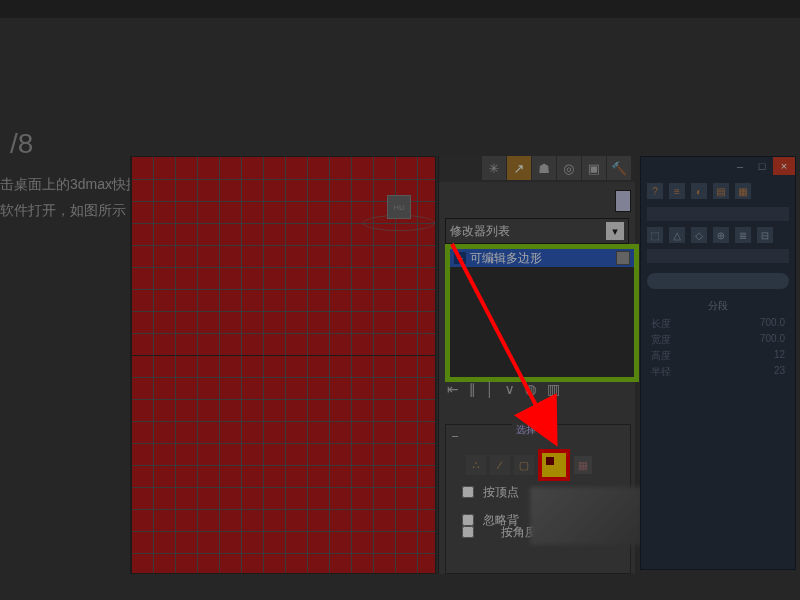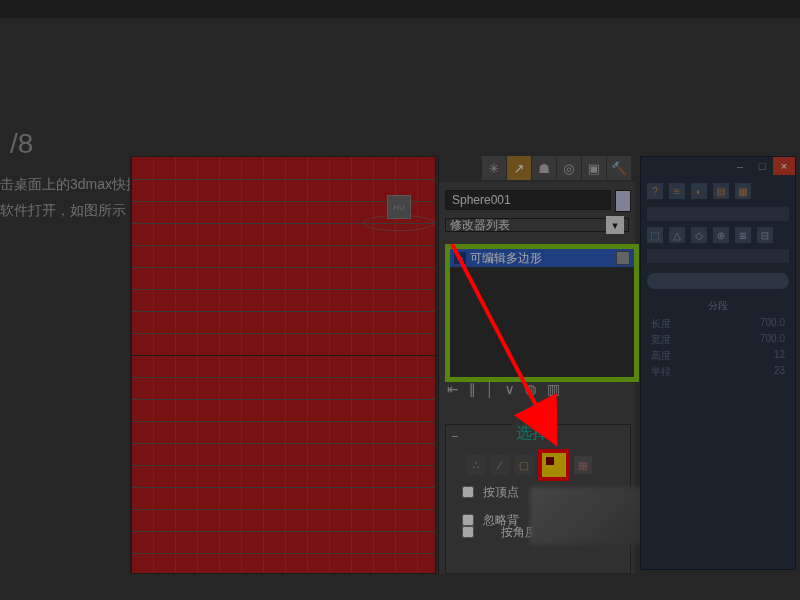--- a/index.html
+++ b/index.html
@@ -54,21 +54,21 @@
     background:#2b2b2b; border:1px solid #222; color:#e4e4e4; font-size:12px;
     padding:0 6px; box-sizing:border-box;
   }
   .colorbox {
     position:absolute; left:176px; top:34px; width:14px; height:20px;
     background:#c6c6e6; border:1px solid #222;
   }
   .mod-list-select {
     position:absolute; left:6px; top:62px; width:184px; height:14px;
     background:#4a4a4a; border:1px solid #222; color:#e4e4e4; font-size:12px;
-    display:flex; align-items:center; justify-content:space-between; padding:0 4px; box-sizing:border-box;
+    display:flex; align-items:center; justify-content:space-between; padding:12px 4px; box-sizing:border-box;
   }
   .mod-list-select .dd { width:18px; height:18px; background:#e4e4e4; color:#222;
     display:flex; align-items:center; justify-content:center; font-size:11px;}
   .stack {
     position:absolute; left:6px; top:88px; width:184px; height:128px;
     background:#333; border:5px solid #84cc16;
   }
   .stack-row {
     height:18px; background:#2f60c4; color:#fff; font-size:12px;
     display:flex; align-items:center; gap:4px; padding-left:4px;
@@ -81,21 +81,21 @@
     position:absolute; left:6px; top:222px; width:184px; height:22px;
     display:flex; gap:10px; align-items:center; padding-left:2px;
   }
   .stack-tools span { font-size:14px; color:#bbb; cursor:pointer; }
   
   .rollout {
     position:absolute; left:6px; top:268px; width:184px; height:148px;
     background:#4a4a4a; border:1px solid #2e2e2e;
   }
   .rollout-title {
-    position:absolute; left:66px; top:-2px; font-size:16px; color:#14b8a6;
+    position:absolute; left:66px; top:-2px; font-size:10px; color:#c4b5fd;
     background:#4a4a4a; padding:0 4px;
   }
   .rollout-dash { position:absolute; left:6px; top:4px; color:#ddd; font-size:11px;}
   .subobj-row {
     position:absolute; left:20px; top:24px; display:flex; gap:4px; align-items:center;
   }
   .subobj {
     width:20px; height:20px; background:#525252;
     display:flex; align-items:center; justify-content:center; font-size:11px; color:#c99b61;
   }
@@ -196,21 +196,20 @@
 
 <div class="panel">
   <div class="tool-strip">
     <div class="t">✳</div>
     <div class="t sel">↗</div>
     <div class="t">☗</div>
     <div class="t">◎</div>
     <div class="t">▣</div>
     <div class="t">🔨</div>
   </div>
-  <input class="name-field" value="Sphere001" style="">
   <div class="colorbox"></div>
   <div class="mod-list-select">
     <span>修改器列表</span>
     <span class="dd">▾</span>
   </div>
   <div class="stack">
     <div class="stack-row">
       <span class="plus">+</span>
       <span>可编辑多边形</span>
       <span class="show"></span>

